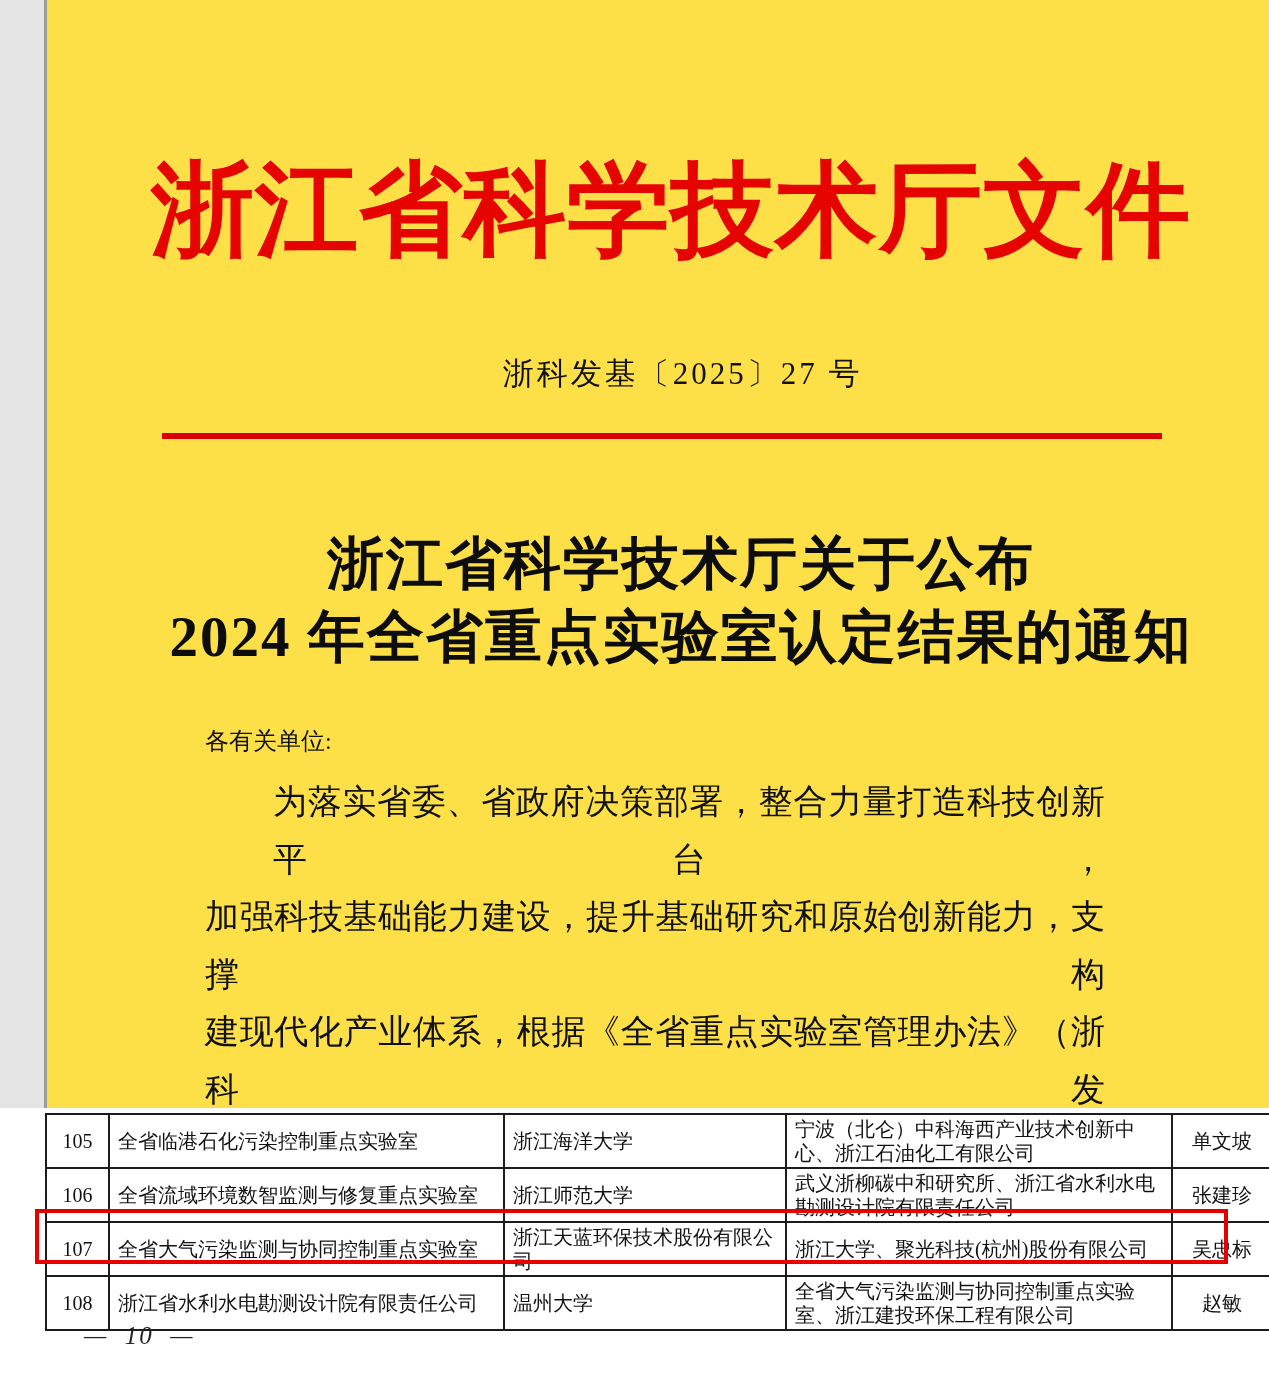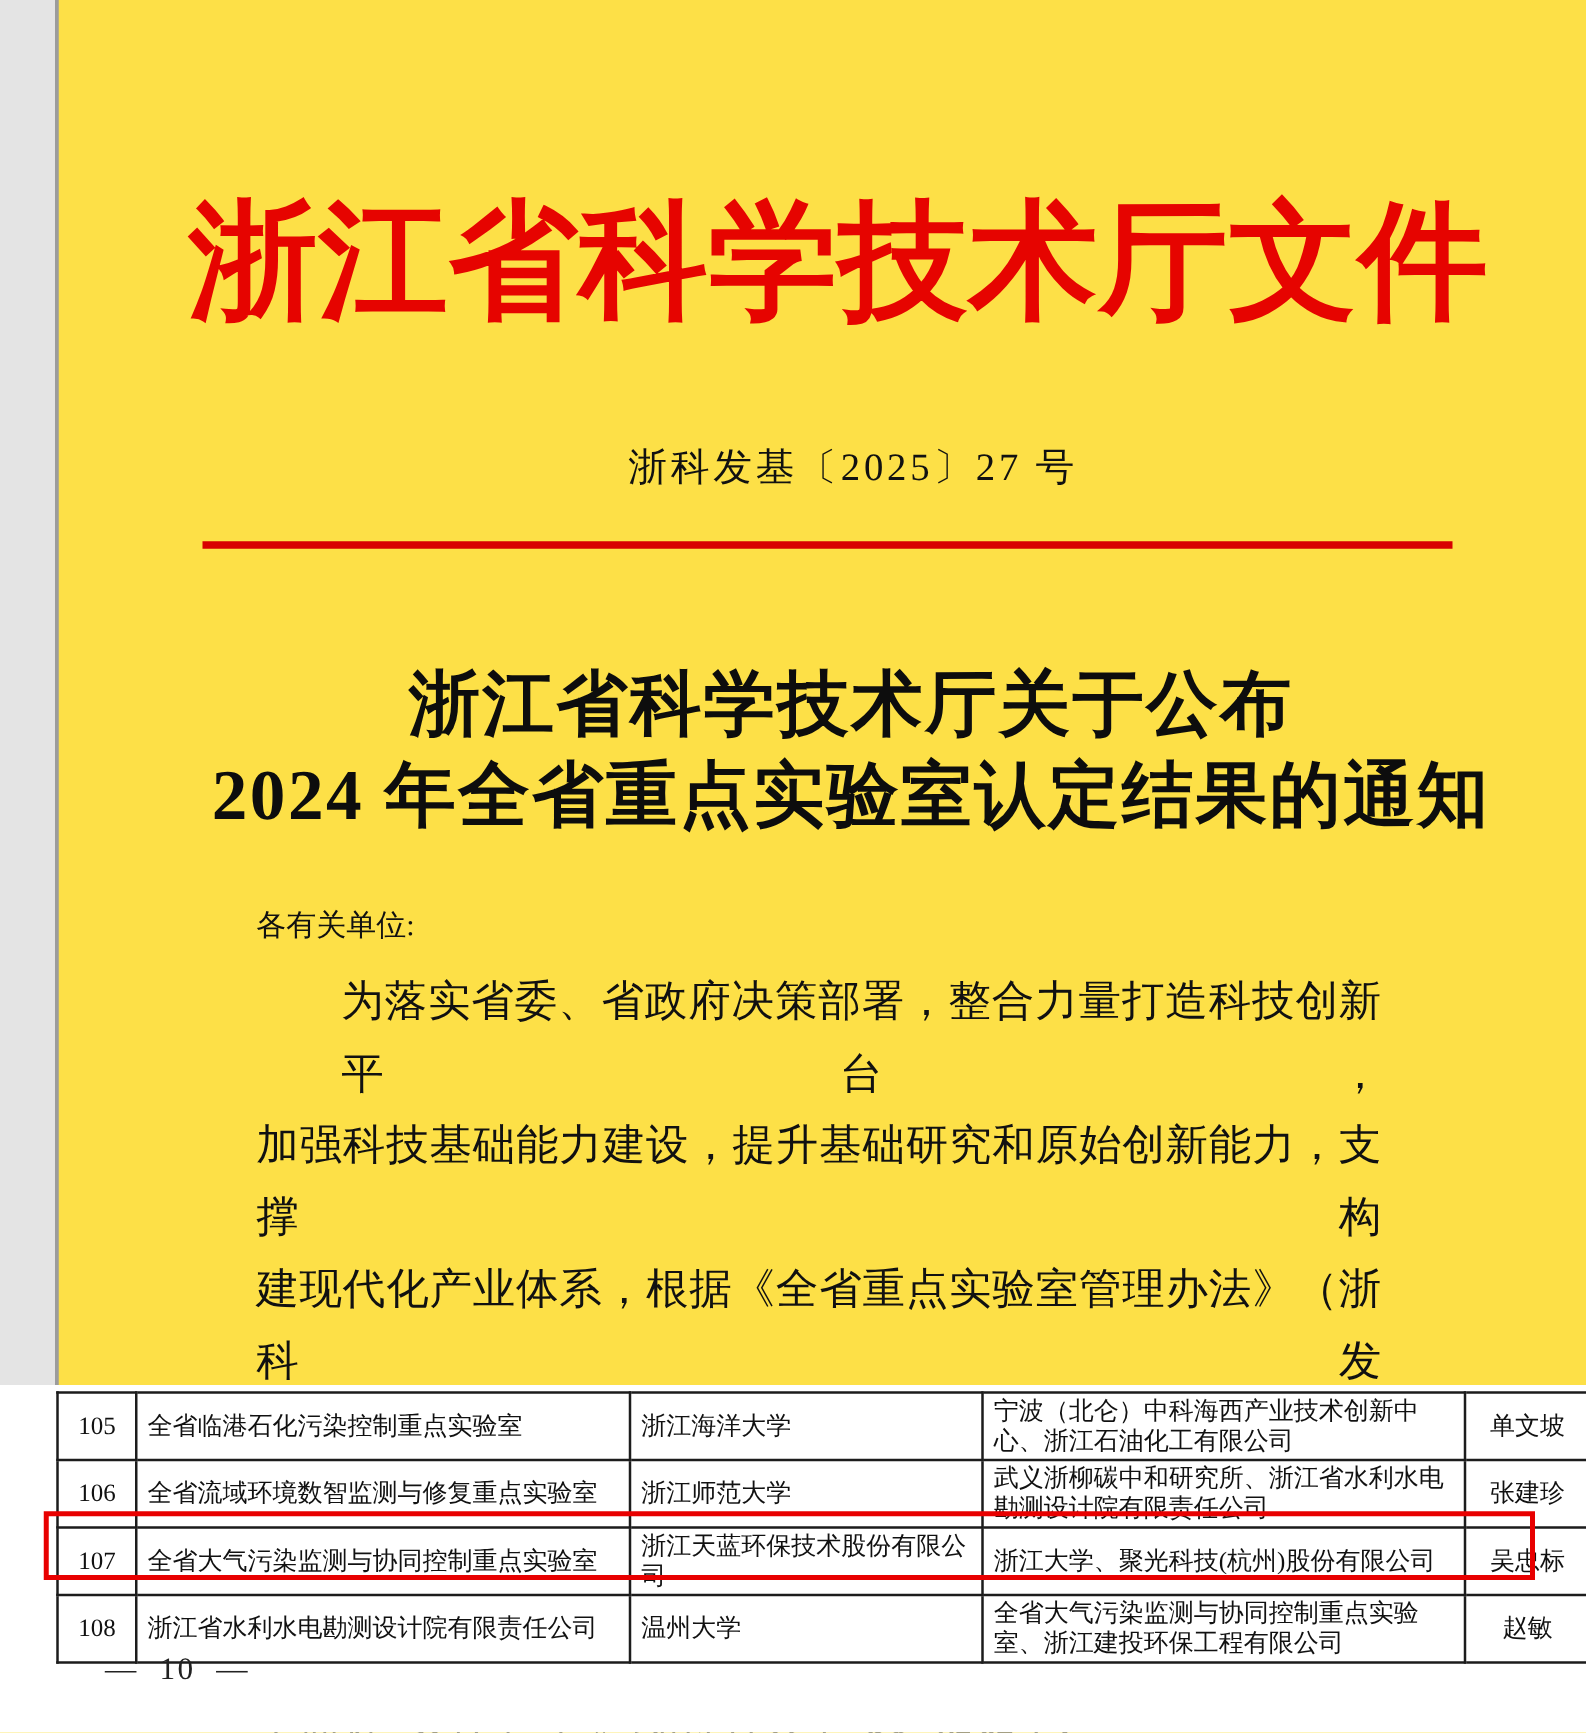--- a/index.html
+++ b/index.html
@@ -123,20 +123,21 @@
     pointer-events: none;
   }
 
   .page-number {
     position: absolute;
     left: 84px; top: 214px;
     font-size: 25px;
     letter-spacing: 2px;
     color: #222;
     white-space: pre;
+    font-style: italic;
   }
 </style>
 </head>
 <body>
 
 <div class="top-section">
   <div class="page">
 
     <div class="red-title">浙江省科学技术厅文件</div>
 

